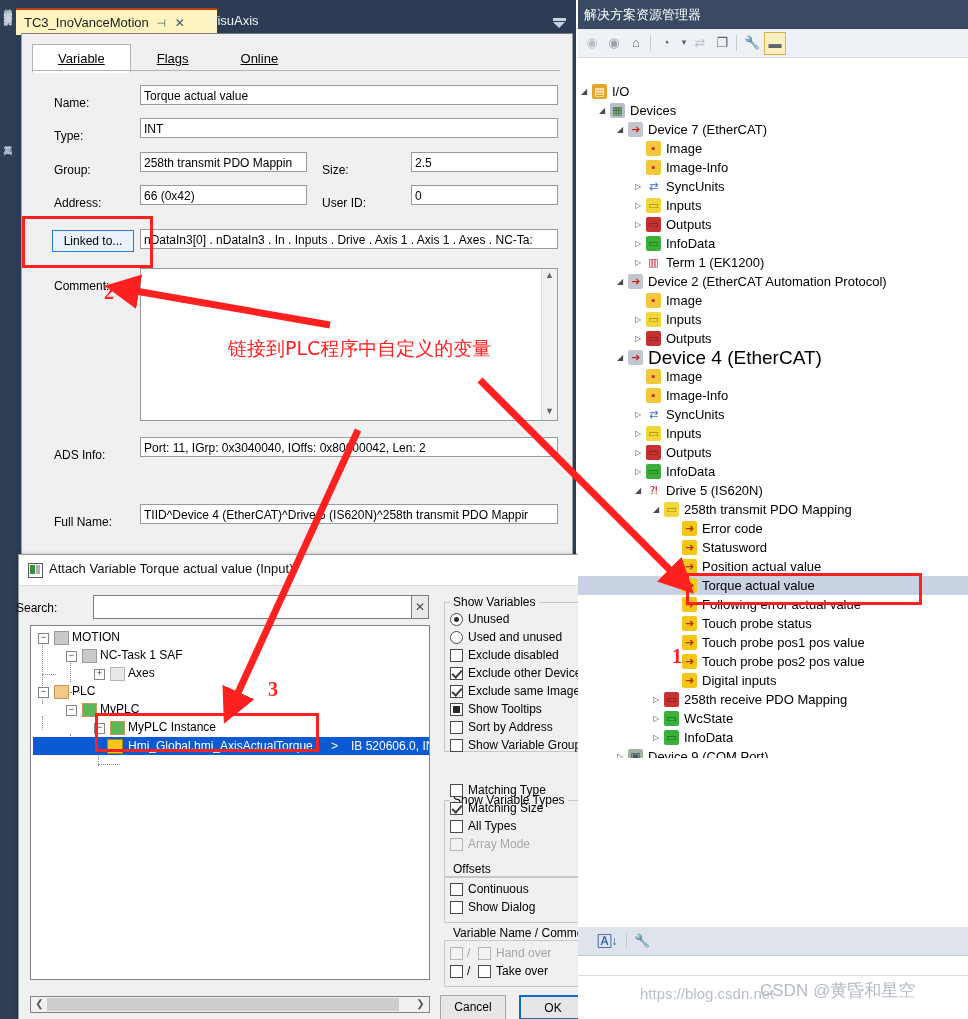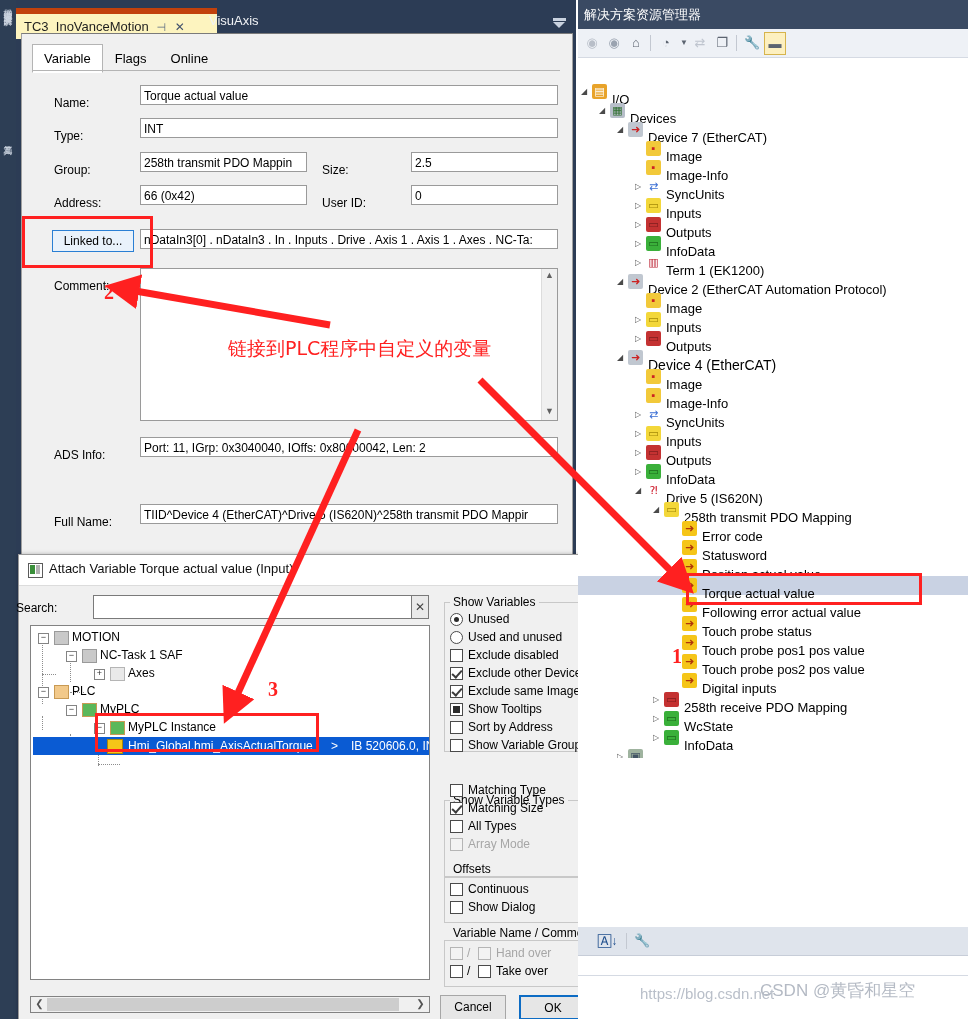--- a/index.html
+++ b/index.html
@@ -10,32 +10,32 @@
     font-size:12px;color:#000;
   }
   
   #vstrip{position:absolute;left:0;top:0;width:16px;height:1019px;background:#2d3e55;}
   .vtab{position:absolute;left:0;width:16px;writing-mode:vertical-rl;text-orientation:upright;
         font-size:9px;color:#ccd4e0;letter-spacing:-1px;line-height:16px;text-align:center;}
   
   #editor{position:absolute;left:16px;top:0;width:560px;height:1019px;background:#2c3c55;}
   #tabbar{position:absolute;left:0;top:8px;width:560px;height:25px;background:#2c3c55;}
   .tab{position:absolute;top:0;height:25px;line-height:25px;font-size:13px;padding:0 8px;white-space:nowrap;}
-  .tab.active{background:#fdf4bf;color:#1e1e1e;border-top:6px solid #c2410c;}
+  .tab.active{background:#fdf4bf;color:#1e1e1e;border-top:2px solid #c2410c;}
   .tab.inactive{color:#f0f2f5;}
   .tab.sel2{background:#37496a;}
   .tabicon{display:inline-block;font-size:11px;color:#5a6a80;margin-left:4px;vertical-align:middle;}
   .tabclose{display:inline-block;font-size:12px;color:#40506b;margin-left:5px;vertical-align:middle;cursor:default;}
   #tabmenu{position:absolute;right:8px;top:10px;width:18px;height:16px;color:#c9d2df;text-align:center;font-size:11px;line-height:9px;}
   #tabmenu div{border-top:3px solid #c9d2df;width:13px;margin:0 auto 1px;}
   #tabmenu .tri{width:0;height:0;border-left:6px solid transparent;border-right:6px solid transparent;border-top:6px solid #c9d2df;border-bottom:0;margin:0 auto;}
   #editorbody{position:absolute;left:5px;top:33px;width:550px;height:520px;background:#f0f0f0;border:1px solid #a0a0a0;border-top:1px solid #7a7a7a;}
   
   #subtabs{position:absolute;left:10px;top:10px;height:27px;}
-  .stab{float:left;height:27px;line-height:27px;padding:0 11px;font-size:13px;background:#f0f0f0;border:1px solid transparent;}
+  .stab{float:left;height:27px;line-height:27px;padding:0 25px;font-size:13px;background:#f0f0f0;border:1px solid transparent;text-decoration:underline;}
   .stab.on{background:#ffffff;border:1px solid #b4b4b4;border-bottom:1px solid #ffffff;}
   #subtabline{position:absolute;left:10px;top:36px;width:528px;height:1px;background:#b4b4b4;}
   
   .flabel{position:absolute;font-size:12px;color:#000;}
   .finput{position:absolute;background:#fff;border:1px solid #9a9a9a;font-size:12px;
           line-height:20px;height:20px;padding:0 3px;overflow:hidden;white-space:nowrap;box-sizing:border-box;}
   .fbtn{position:absolute;background:#e9f2fb;border:1px solid #2a7fd4;font-size:12px;text-align:center;
         line-height:20px;height:22px;box-sizing:border-box;}
   #commentbox{position:absolute;background:#fff;border:1px solid #9a9a9a;box-sizing:border-box;}
   #commentsb{position:absolute;right:0;top:0;width:15px;height:100%;background:#f0f0f0;border-left:1px solid #dcdcdc;}
@@ -80,21 +80,21 @@
   #setb{position:absolute;left:0;top:29px;width:390px;height:28px;background:#eef1f6;border-bottom:1px solid #d5dae3;}
   .tbi{position:absolute;top:4px;width:20px;height:20px;text-align:center;line-height:20px;font-size:13px;color:#5c6470;}
   .tbsep{position:absolute;top:6px;width:1px;height:16px;background:#c3c8d1;}
   #sesrch{position:absolute;left:0;top:57px;width:390px;height:24px;background:#fff;border-bottom:1px solid #d5dae3;
           font-size:12px;color:#8d8d8d;line-height:24px;padding-left:6px;box-sizing:border-box;}
   #setree{position:absolute;left:0;top:82px;width:390px;height:676px;overflow:hidden;}
   .se-row{position:absolute;height:19px;line-height:19px;font-size:13px;white-space:nowrap;color:#1e1e1e;}
   .se-row.sel{background:#c9d2e3;width:390px;}
   .se-arrow{position:absolute;width:12px;height:19px;text-align:center;line-height:19px;font-size:8px;color:#5a5a5a;}
   .se-ico{position:absolute;width:15px;height:15px;top:2px;}
-  .se-txt{position:absolute;top:0;margin-top:8px;}
+  .se-txt{position:absolute;top:0;}
   #proptb{position:absolute;left:578px;top:926px;width:390px;height:28px;background:#dfe4ec;border-top:1px solid #fff;border-bottom:1px solid #c7cdd8;}
   #proptb .tbi2{position:absolute;top:4px;height:20px;line-height:20px;font-size:13px;}
   #propline{position:absolute;left:578px;top:975px;width:390px;height:1px;background:#d5dae3;}
   
   #wm{position:absolute;left:640px;top:985px;font-size:15px;color:#b9bfc9;white-space:nowrap;}
   #wm2{position:absolute;left:760px;top:979px;font-size:17px;color:#b4bac4;white-space:nowrap;}
   
   .annot-num{position:absolute;color:#ff2020;font-size:20px;font-weight:bold;font-family:"Liberation Serif",serif;}
   .redbox{position:absolute;border:3px solid #ff2020;}
   svg.arrows{position:absolute;left:0;top:0;width:968px;height:1019px;pointer-events:none;}
@@ -350,21 +350,21 @@
       <div class="se-arrow" style="left: 54px; top: 228px;">▷</div>
       <div class="se-ico" style="left: 68px; top: 230px; background: rgb(243, 215, 58); color: rgb(164, 138, 8); font-size: 11px; line-height: 15px; text-align: center; border-radius: 2px;">▭</div>
       <div class="se-txt" style="left: 88px; top: 228px; height: 19px; line-height: 19px; font-size: 13px; white-space: nowrap; position: absolute;">Inputs</div>
       <div class="se-row" style="top: 247px; left: 0px;"></div>
       <div class="se-arrow" style="left: 54px; top: 247px;">▷</div>
       <div class="se-ico" style="left: 68px; top: 249px; background: rgb(196, 50, 50); color: rgb(124, 29, 29); font-size: 11px; line-height: 15px; text-align: center; border-radius: 2px;">▭</div>
       <div class="se-txt" style="left: 88px; top: 247px; height: 19px; line-height: 19px; font-size: 13px; white-space: nowrap; position: absolute;">Outputs</div>
       <div class="se-row" style="top: 266px; left: 0px;"></div>
       <div class="se-arrow" style="left: 36px; top: 266px; transform: rotate(0deg); color: rgb(74, 74, 74);">◢</div>
       <div class="se-ico" style="left: 50px; top: 268px; background: rgb(192, 199, 208); color: rgb(204, 34, 34); font-size: 11px; line-height: 15px; text-align: center; border-radius: 2px;">➜</div>
-      <div class="se-txt" style="left: 70px; top: 266px; height: 19px; line-height: 19px; font-size: 14px; white-space: nowrap; position: absolute;">Device 4 (EtherCAT)</div>
+      <div class="se-txt" style="left: 70px; top: 266px; height: 19px; line-height: 19px; font-size: 19px; white-space: nowrap; position: absolute;">Device 4 (EtherCAT)</div>
       <div class="se-row" style="top: 285px; left: 0px;"></div>
       <div class="se-ico" style="left: 68px; top: 287px; background: rgb(242, 201, 58); color: rgb(204, 34, 34); font-size: 11px; line-height: 15px; text-align: center; border-radius: 2px;">▪</div>
       <div class="se-txt" style="left: 88px; top: 285px; height: 19px; line-height: 19px; font-size: 13px; white-space: nowrap; position: absolute;">Image</div>
       <div class="se-row" style="top: 304px; left: 0px;"></div>
       <div class="se-ico" style="left: 68px; top: 306px; background: rgb(242, 201, 58); color: rgb(204, 34, 34); font-size: 11px; line-height: 15px; text-align: center; border-radius: 2px;">▪</div>
       <div class="se-txt" style="left: 88px; top: 304px; height: 19px; line-height: 19px; font-size: 13px; white-space: nowrap; position: absolute;">Image-Info</div>
       <div class="se-row" style="top: 323px; left: 0px;"></div>
       <div class="se-arrow" style="left: 54px; top: 323px;">▷</div>
       <div class="se-ico" style="left: 68px; top: 325px; background: rgb(255, 255, 255); color: rgb(59, 111, 212); font-size: 11px; line-height: 15px; text-align: center; border-radius: 2px;">⇄</div>
       <div class="se-txt" style="left: 88px; top: 323px; height: 19px; line-height: 19px; font-size: 13px; white-space: nowrap; position: absolute;">SyncUnits</div>

